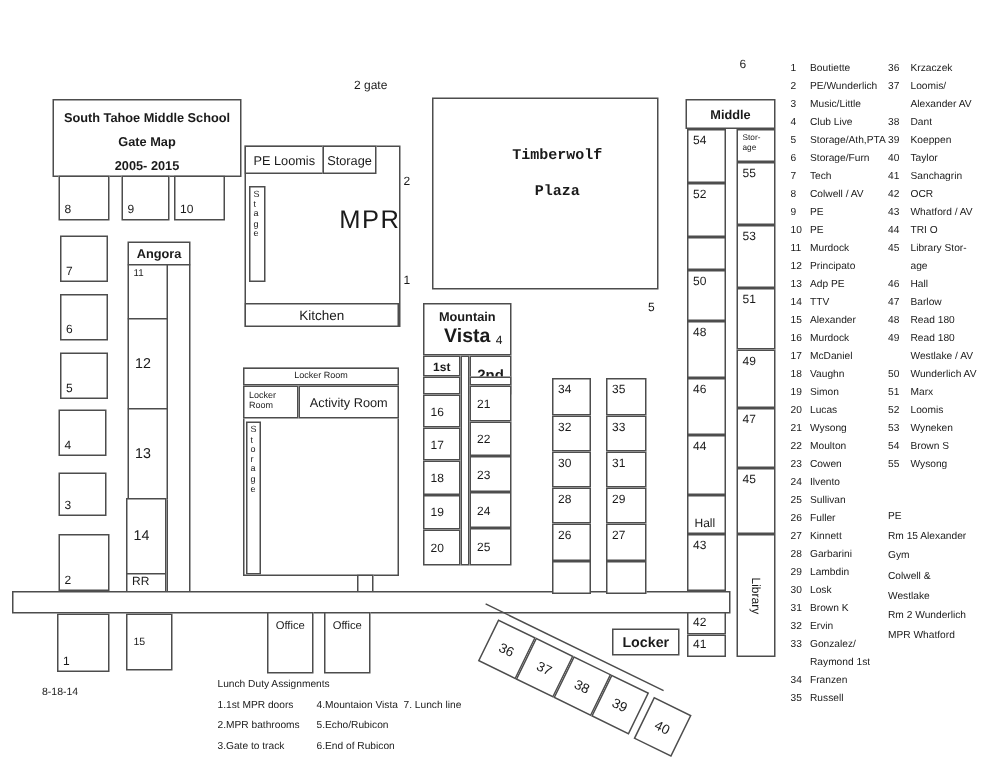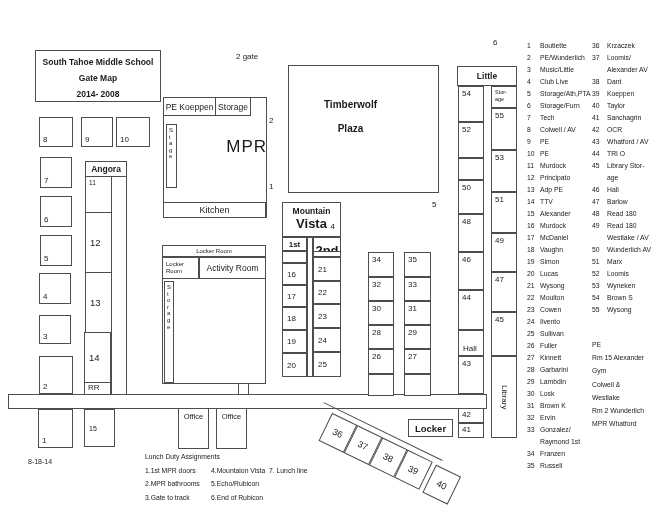--- a/index.html
+++ b/index.html
@@ -6,21 +6,21 @@
   .stage{position:relative;width:663px;height:512px;background:#fff;overflow:hidden;
          font-family:"Liberation Sans",sans-serif;color:#1a1a1a;}
   .b{position:absolute;box-sizing:border-box;border:1px solid #4d4d4d;background:#fff;}
   .t{position:absolute;white-space:pre-line;}
   .c{display:flex;align-items:center;justify-content:center;text-align:center;}
   .bold{font-weight:bold;}
   .num-tl{font-size:8px;padding:2px 0 0 3px;}
   .num-bl{font-size:8px;display:flex;align-items:flex-end;padding:0 0 2px 3px;}
   .num-cl{font-size:8px;display:flex;align-items:center;padding-left:4px;}
   .vstack{font-size:6px;line-height:6.6px;white-space:pre-line;padding:2px 0 0 2px;}
-  .title-box{font-size:8.5px;font-weight:bold;text-align:center;line-height:16px;padding-top:3px;}
+  .title-box{font-size:8.5px;font-weight:bold;text-align:center;line-height:16px;padding-top:3px;margin-top:16px;}
   .lib{writing-mode:vertical-rl;text-orientation:mixed;font-size:8px;}
   .legend{position:absolute;font-size:6.8px;line-height:12px;}
   .lrow{display:flex;}
   .ln{flex:none;}
   .lv{flex:1;white-space:pre-line;}
   .extra{position:absolute;font-size:6.8px;line-height:13.2px;white-space:pre-line;}
   .lunch{position:absolute;font-size:6.8px;line-height:13.5px;}
   .lunch-row{display:flex;}
   .lc0{width:66px;flex:none;}
   .lc1{width:58px;flex:none;}
@@ -32,21 +32,21 @@
   .frline{position:absolute;background:#4d4d4d;height:1px;}
 </style>
 </head>
 <body>
 
 <div class="stage">
 
   <div class="b title-box" style="left:35px;top:50px;width:126px;height:52px;">
     <div>South Tahoe Middle School</div>
     <div>Gate Map</div>
-    <div>2014- 2008</div>
+    <div>2005- 2015</div>
   </div>
 
   <div class="t" style="left:236px;top:52px;font-size:8px;">2 gate</div>
   <div class="t" style="left:493px;top:38px;font-size:8px;">6</div>
   <div class="t" style="left:432px;top:200px;font-size:8px;">5</div>
   <div class="t" style="left:269px;top:116px;font-size:8px;">2</div>
   <div class="t" style="left:269px;top:182px;font-size:8px;">1</div>
   <div class="t" style="left:237px;top:186px;font-size:8px;">7</div>
   <div class="t" style="left:28px;top:458px;font-size:7px;">8-18-14</div>
 
@@ -64,32 +64,32 @@
 
   <div class="b c bold" style="left:85px;top:161px;width:42px;height:16px;font-size:8.5px;">Angora</div>
   <div class="b" style="left:111px;top:176px;width:16px;height:219px;"></div>
   <div class="b num-tl" style="left:85px;top:176px;width:27px;height:37px;font-size:6.5px;">11</div>
   <div class="b num-cl" style="left:85px;top:212px;width:27px;height:61px;font-size:9.5px;">12</div>
   <div class="b num-cl" style="left:85px;top:272px;width:27px;height:61px;font-size:9.5px;">13</div>
   <div class="b num-cl" style="left:84px;top:332px;width:27px;height:51px;font-size:9.5px;">14</div>
   <div class="b num-bl" style="left:84px;top:382px;width:27px;height:13px;">RR</div>
 
   <div class="b" style="left:163px;top:97px;width:104px;height:121px;"></div>
-  <div class="b c" style="left:163px;top:97px;width:53px;height:19px;font-size:8.5px;">PE Koeppen</div>
+  <div class="b c" style="left:163px;top:97px;width:53px;height:19px;font-size:8.5px;">PE Loomis</div>
   <div class="b c" style="left:215px;top:97px;width:36px;height:19px;font-size:8.5px;">Storage</div>
   <div class="b vstack" style="left:166px;top:124px;width:11px;height:64px;">S
 t
 a
 g
 e</div>
   <div class="t" style="left:163px;top:137px;width:104px;font-size:17px;text-align:right;letter-spacing:1px;">MPR</div>
   <div class="b c" style="left:163px;top:202px;width:103px;height:16px;font-size:9px;">Kitchen</div>
 
   <div class="b" style="left:288px;top:65px;width:151px;height:128px;"></div>
-  <div class="t bold" style="left:275px;top:93px;width:151px;font-size:10px;text-align:center;line-height:24px;"><span>Timberwolf</span>
+  <div class="t bold" style="left:296px;top:93px;width:151px;font-size:10px;text-align:center;line-height:24px;font-family:Liberation Mono, monospace;"><span>Timberwolf</span>
 <span>Plaza</span></div>
 
   <div class="b" style="left:162px;top:245px;width:104px;height:139px;"></div>
   <div class="b c" style="left:162px;top:245px;width:104px;height:12px;font-size:6px;">Locker Room</div>
   <div class="b" style="left:162px;top:257px;width:37px;height:22px;font-size:6px;line-height:7px;padding:3px 0 0 3px;white-space:pre-line;">Locker
 Room</div>
   <div class="b c" style="left:199px;top:257px;width:67px;height:22px;font-size:8.5px;">Activity Room</div>
   <div class="b vstack" style="left:164px;top:281px;width:10px;height:102px;">S
 t
 o
@@ -103,21 +103,21 @@
 
   <div class="b" style="left:178px;top:408px;width:31px;height:41px;font-size:7.5px;text-align:center;padding-top:3px;">Office</div>
   <div class="b" style="left:216px;top:408px;width:31px;height:41px;font-size:7.5px;text-align:center;padding-top:3px;">Office</div>
 
   <div class="b" style="left:282px;top:202px;width:59px;height:35px;">
     <div class="bold" style="font-size:8.5px;text-align:center;padding-top:3px;">Mountain</div>
     <div class="bold" style="font-size:13px;text-align:center;">Vista</div>
     <div class="t" style="right:5px;top:19px;font-size:8px;">4</div>
   </div>
   <div class="b c bold" style="left:282px;top:237px;width:25px;height:14px;font-size:8px;">1st</div>
-  <div class="b c bold" style="left:313px;top:237px;width:28px;height:26px;font-size:13px;">2nd</div>
+  <div class="b c bold" style="left:313px;top:237px;width:28px;height:26px;font-size:10px;">2nd</div>
   <div class="b" style="left:307px;top:237px;width:6px;height:140px;"></div>
   <div class="b" style="left:282px;top:251px;width:25px;height:12px;"></div>
   <div class="b num-cl" style="left:282px;top:263px;width:25px;height:22px;">16</div>
   <div class="b num-cl" style="left:282px;top:285px;width:25px;height:22px;">17</div>
   <div class="b num-cl" style="left:282px;top:307px;width:25px;height:23px;">18</div>
   <div class="b num-cl" style="left:282px;top:330px;width:25px;height:23px;">19</div>
   <div class="b num-cl" style="left:282px;top:353px;width:25px;height:24px;">20</div>
   <div class="b" style="left:313px;top:251px;width:28px;height:6px;"></div>
   <div class="b num-cl" style="left:313px;top:257px;width:28px;height:24px;">21</div>
   <div class="b num-cl" style="left:313px;top:281px;width:28px;height:23px;">22</div>
@@ -131,21 +131,21 @@
   <div class="b num-tl" style="left:368px;top:325px;width:26px;height:24px;">28</div>
   <div class="b num-tl" style="left:368px;top:349px;width:26px;height:25px;">26</div>
   <div class="b" style="left:368px;top:374px;width:26px;height:22px;"></div>
   <div class="b num-tl" style="left:404px;top:252px;width:27px;height:25px;">35</div>
   <div class="b num-tl" style="left:404px;top:277px;width:27px;height:24px;">33</div>
   <div class="b num-tl" style="left:404px;top:301px;width:27px;height:24px;">31</div>
   <div class="b num-tl" style="left:404px;top:325px;width:27px;height:24px;">29</div>
   <div class="b num-tl" style="left:404px;top:349px;width:27px;height:25px;">27</div>
   <div class="b" style="left:404px;top:374px;width:27px;height:22px;"></div>
 
-  <div class="b c bold" style="left:457px;top:66px;width:60px;height:20px;font-size:8.5px;">Little</div>
+  <div class="b c bold" style="left:457px;top:66px;width:60px;height:20px;font-size:8.5px;">Middle</div>
   <div class="b num-tl" style="left:458px;top:86px;width:26px;height:36px;">54</div>
   <div class="b num-tl" style="left:458px;top:122px;width:26px;height:36px;">52</div>
   <div class="b num-tl" style="left:458px;top:158px;width:26px;height:22px;"></div>
   <div class="b num-tl" style="left:458px;top:180px;width:26px;height:34px;">50</div>
   <div class="b num-tl" style="left:458px;top:214px;width:26px;height:38px;">48</div>
   <div class="b num-tl" style="left:458px;top:252px;width:26px;height:38px;">46</div>
   <div class="b num-tl" style="left:458px;top:290px;width:26px;height:40px;">44</div>
   <div class="b" style="left:458px;top:330px;width:26px;height:26px;font-size:8px;display:flex;align-items:flex-end;padding:0 0 2px 4px;">Hall</div>
   <div class="b num-tl" style="left:458px;top:356px;width:26px;height:38px;">43</div>
   <div class="b num-tl" style="left:458px;top:408px;width:26px;height:15px;padding-top:1px;">42</div>

